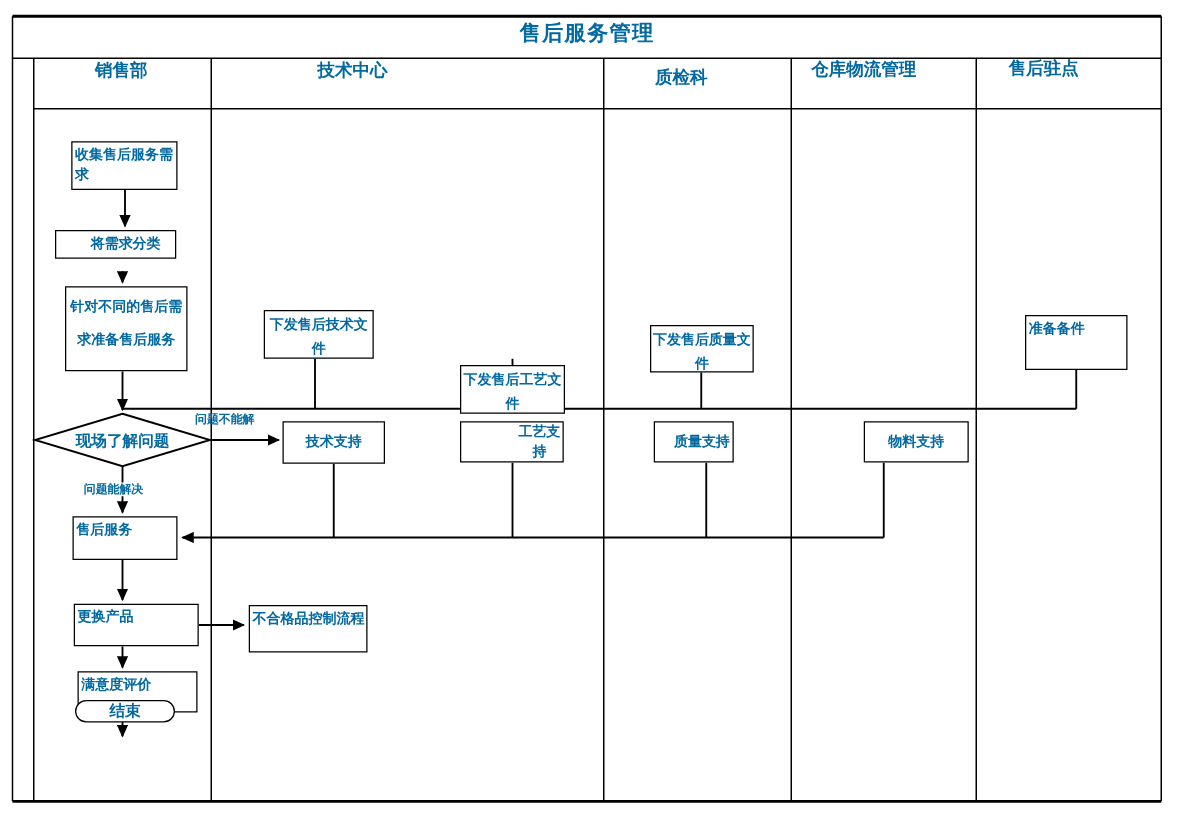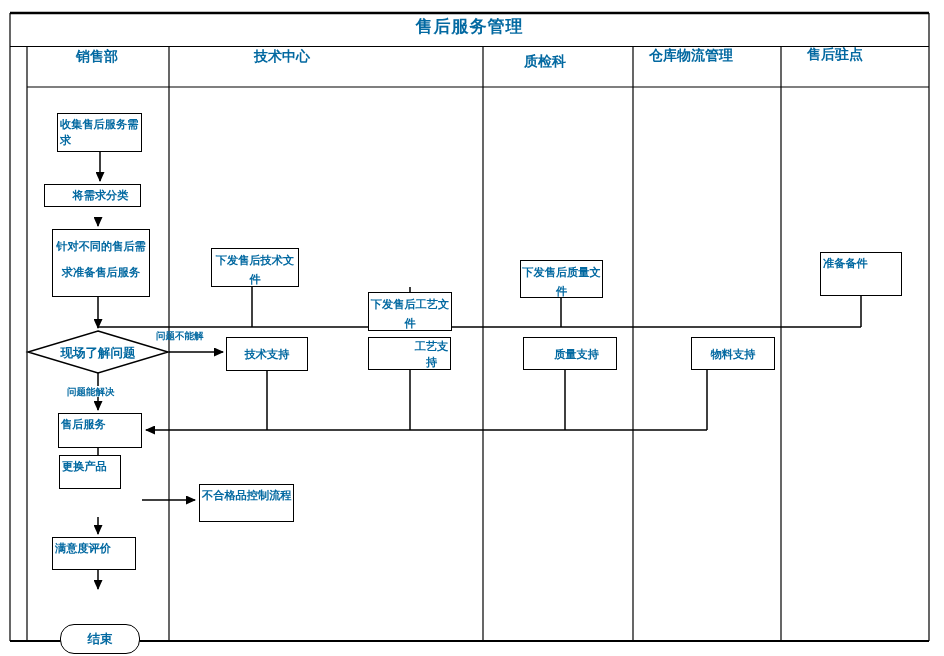--- a/index.html
+++ b/index.html
@@ -95,31 +95,31 @@
   <div class="hdr ctr" style="left:282px;">技术中心</div>
   <div class="hdr ctr" style="left:545px;top:53px;">质检科</div>
   <div class="hdr ctr" style="left:691px;top:47px;">仓库物流管理</div>
   <div class="hdr" style="left:782px;top:46px;margin-left:25px;">售后驻点</div>
 
   <div class="box lt" style="left:57px;top:113px;width:85px;height:39px;">收集售后服务需求</div>
   <div class="box ct" style="left:44px;top:184px;width:97px;height:23px;padding-left:16px;">将需求分类</div>
   <div class="box big" style="left:52px;top:229px;width:98px;height:68px;">针对不同的售后需求准备售后服务</div>
   <div class="dlabel">现场了解问题</div>
   <div class="box lt" style="left:58px;top:413px;width:84px;height:35px;">售后服务</div>
-  <div class="box lt" style="left:59px;top:455px;width:62px;height:34px;">更换产品</div>
-  <div class="box lt" style="left:52px;top:537px;width:84px;height:33px;">满意度评价</div>
-  <div class="oval" style="left:60px;top:624px;width:80px;height:30px;">结束</div>
+  <div class="box lt" style="left:59px;top:483px;width:100px;height:34px;">更换产品</div>
+  <div class="box lt" style="left:62px;top:537px;width:96px;height:33px;">满意度评价</div>
+  <div class="oval" style="left:60px;top:560px;width:80px;height:18px;">结束</div>
 
   <div class="box doc" style="left:211px;top:248px;width:88px;height:39px;">下发售后技术文件</div>
   <div class="box doc" style="left:368px;top:248px;width:84px;height:39px;margin-top:44px;">下发售后工艺文件</div>
   <div class="box mid" style="left:226px;top:337px;width:82px;height:34px;">技术支持</div>
   <div class="box mid" style="left:368px;top:337px;width:83px;height:33px;padding-left:44px;">工艺支持</div>
 
   <div class="box doc" style="left:520px;top:248px;width:83px;height:38px;margin-top:12px;">下发售后质量文件</div>
-  <div class="box mid" style="left:523px;top:337px;width:94px;height:33px;padding-left:13px;">质量支持</div>
+  <div class="box mid" style="left:523px;top:337px;width:64px;height:33px;padding-left:13px;">质量支持</div>
 
   <div class="box mid" style="left:664px;top:337px;width:84px;height:33px;margin-left:27px;">物料支持</div>
 
   <div class="box lt" style="left:820px;top:252px;width:82px;height:44px;">准备备件</div>
 
   <div class="box lt" style="left:199px;top:484px;width:95px;height:38px;">不合格品控制流程</div>
 
   <div class="elabel" style="left:156px;top:330px;">问题不能解</div>
   <div class="elabel bg" style="left:66px;top:386px;">问题能解决</div>
 

